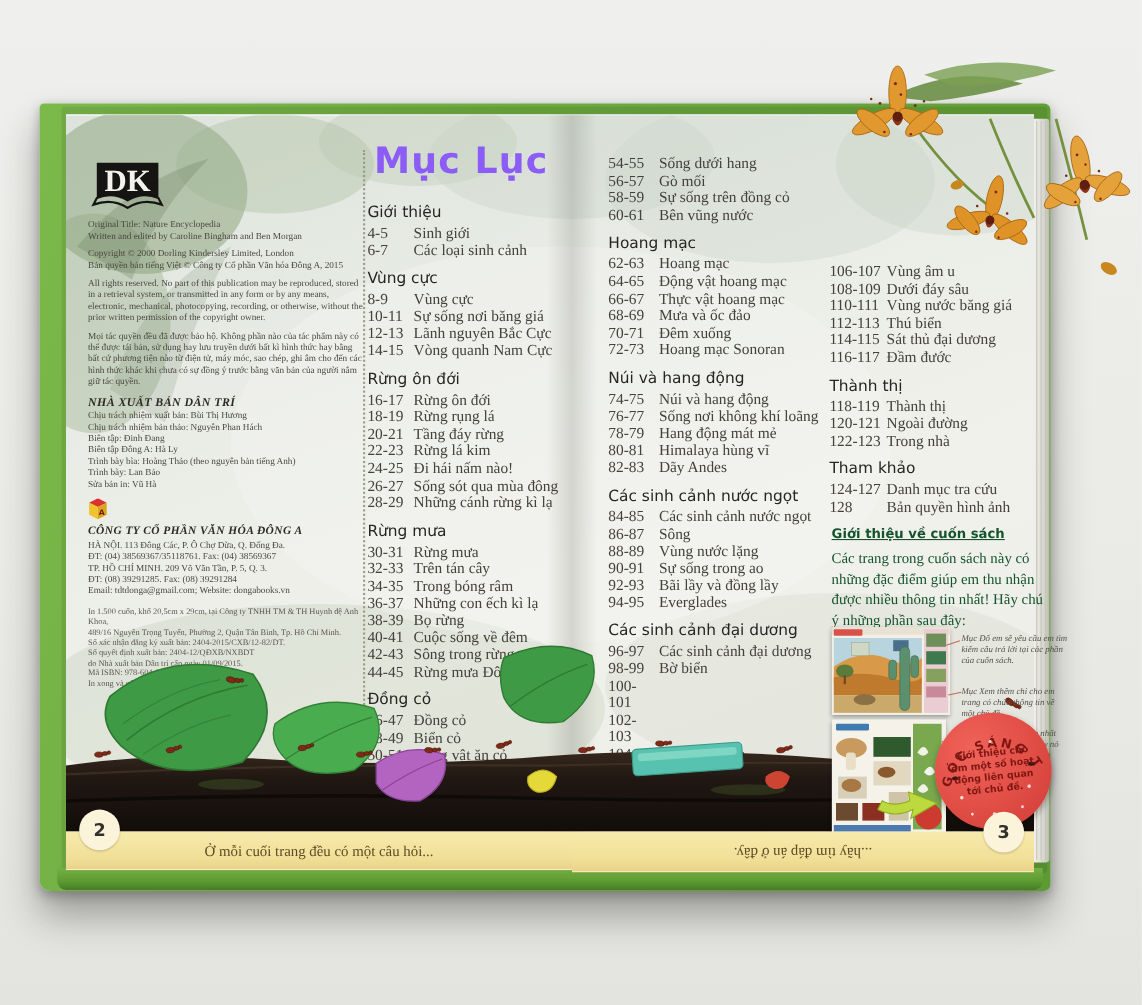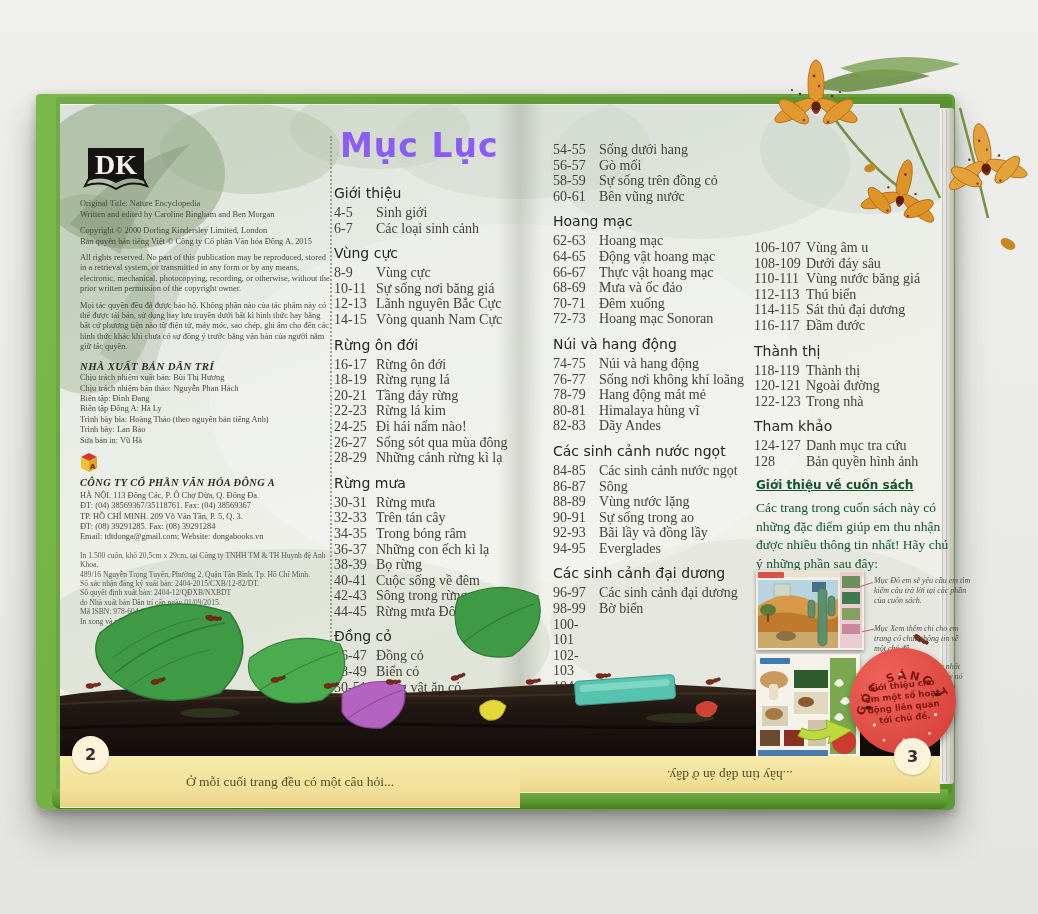--- a/index.html
+++ b/index.html
@@ -59,21 +59,21 @@
   #badge .disc{position:absolute;inset:0;border-radius:50%;
     background:radial-gradient(circle at 35% 30%,#f0635a 0%,#e04d45 55%,#cf3b36 100%);
     box-shadow:0 3px 6px rgba(0,0,0,.35);}
   #badge-body{position:absolute;left:13px;top:32px;width:80px;text-align:center;
     font-family:"DejaVu Sans",sans-serif;font-weight:bold;font-size:8.6px;line-height:11px;color:#7e1712;}
   #badge svg{position:absolute;left:0;top:0;}
   #arrow{left:796px;top:706px;z-index:6;}
   
   #branchart{left:60px;top:578px;z-index:3;}
   
-  .caption-bar{position:absolute;top:756px;height:52px;z-index:6;
+  .caption-bar{position:absolute;top:756px;height:35px;z-index:6;
     background:linear-gradient(180deg,#f7eaab 0%,#f1df97 70%,#e8d185 100%);
     display:flex;align-items:center;justify-content:center;box-shadow:0 -1px 0 rgba(255,255,255,.6) inset;}
   #bar-left{left:60px;width:460px;}
   #bar-right{left:520px;width:420px;height:37px;}
   .caption-text{font-size:13.5px;color:#5c4b25;}
   #bar-right .caption-text{transform:rotate(180deg);}
   .pagenum{position:absolute;width:37px;height:37px;border-radius:50%;background:#fbf4da;z-index:7;
     display:flex;align-items:center;justify-content:center;font-family:"DejaVu Sans",sans-serif;
     font-weight:bold;font-size:16px;color:#33312c;box-shadow:0 1px 2px rgba(0,0,0,.2);}
   #pn-left{left:72px;top:736px;}

